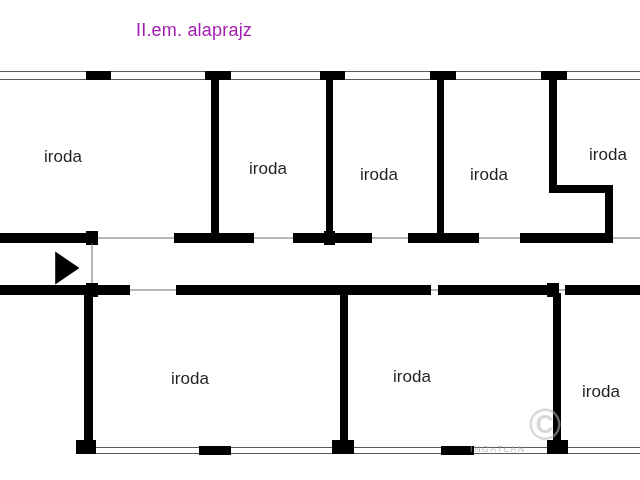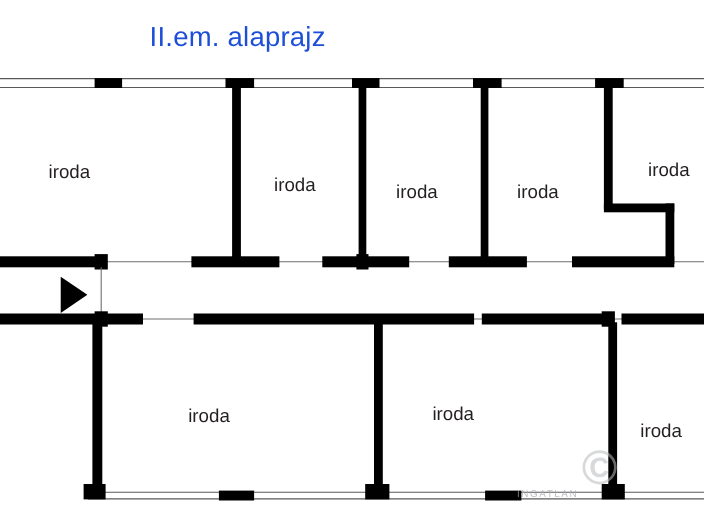--- a/index.html
+++ b/index.html
@@ -17,22 +17,22 @@
     position: relative;
     width: 640px;
     height: 480px;
     background: #ffffff;
   }
   #floorplan-title {
     position: absolute;
     left: 136px;
     top: 20px;
     font-family: "Liberation Sans", sans-serif;
-    font-size: 25px;
-    color: #1d4ed8;
+    font-size: 18px;
+    color: #a21caf;
     letter-spacing: 0.2px;
     white-space: nowrap;
   }
   #floorplan-svg {
     position: absolute;
     left: 0;
     top: 0;
     width: 640px;
     height: 480px;
   }

